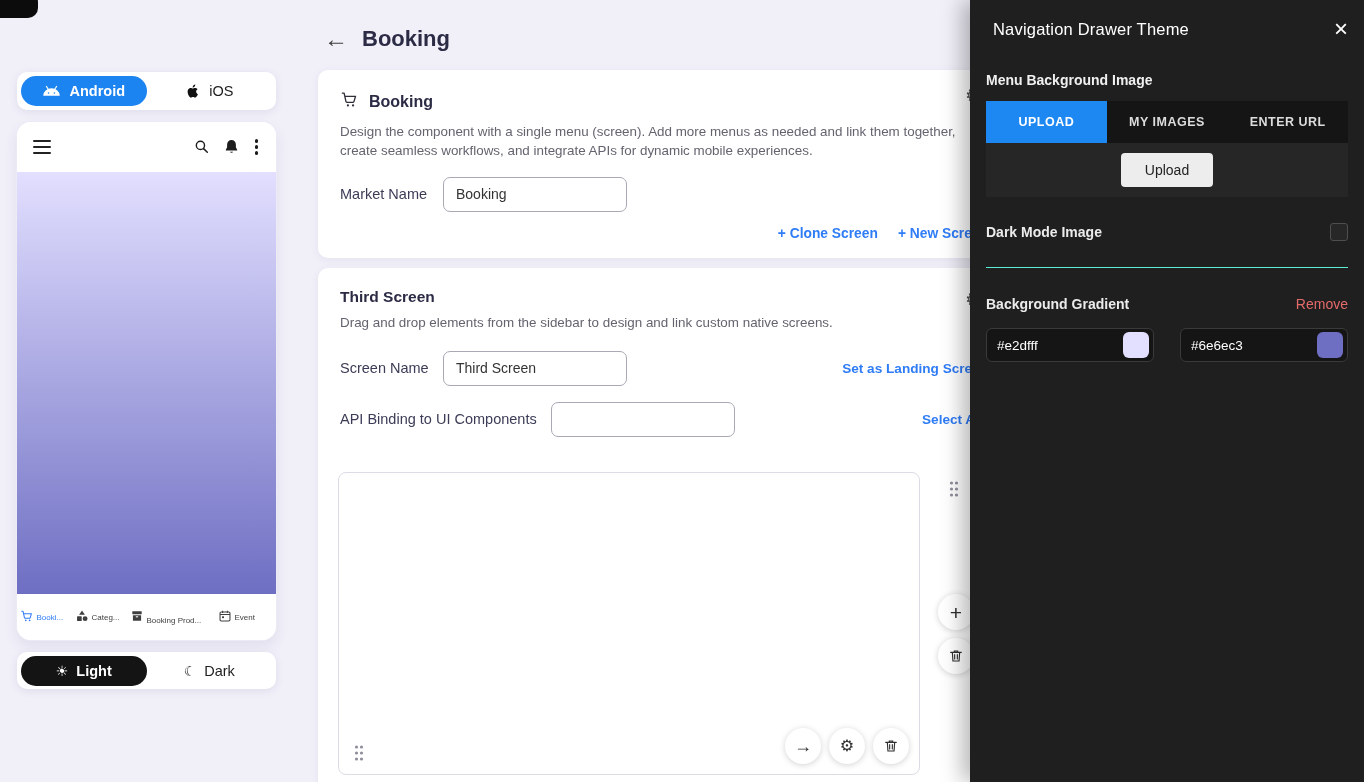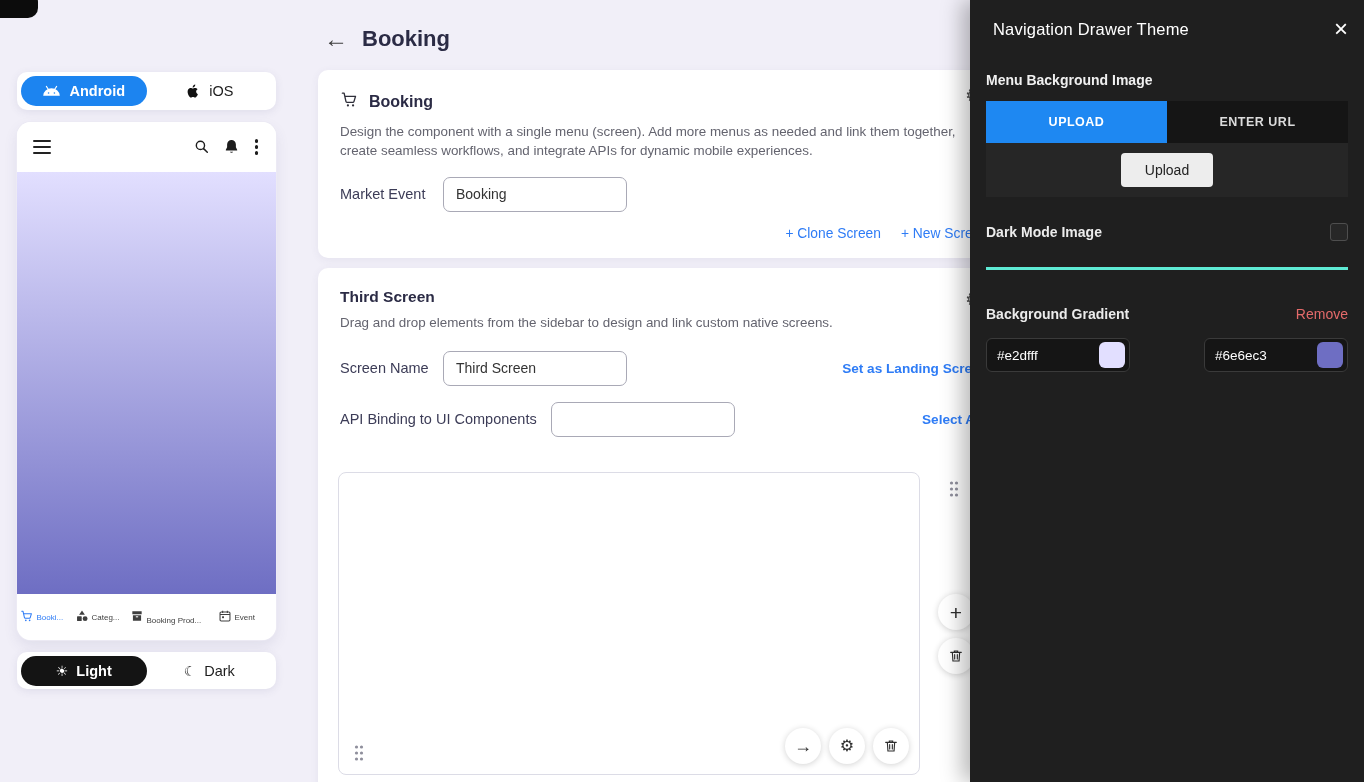--- a/index.html
+++ b/index.html
@@ -47,21 +47,21 @@
   .card-2 .card-head h2 { font-size:15.5px; }
   .gear-btn { position:absolute; top:16px; right:28px; border:none; background:none; font-size:19px; color:#555; line-height:1; }
   .card-desc { margin-top:10px; font-size:13.4px; line-height:1.4; color:#64646f; }
   .field-row { margin-top:16px; display:flex; align-items:center; position:relative; }
   .field-row label { font-size:14.5px; color:#3c3c57; }
   .lbl-w1 { width:103px; }
   .lbl-w2 { width:211px; }
   .text-input { width:184px; height:35px; border:1px solid #a9a9b6; border-radius:7px; padding:0 12px; font-size:14px; color:#333; background:#fff; font-family:inherit; outline:none; }
   .row-link { position:absolute; right:0; top:50%; transform:translateY(-50%); color:#2e7cf6; font-weight:bold; font-size:13.6px; white-space:nowrap; }
   .links-row { margin-top:14px; display:flex; justify-content:flex-end; gap:20px; }
-  .links-row a { color:#2e7cf6; font-weight:normal; font-size:13.8px; white-space:nowrap; }
+  .links-row a { color:#2e7cf6; font-weight:bold; font-size:13.8px; white-space:nowrap; }
 
   .canvas { position:absolute; left:20px; top:204px; width:582px; height:303px; border:1px solid #dcdce6; border-radius:8px; background:#fff; cursor:pointer; }
   .handle { color:#8f8f9c; display:flex; cursor:grab; background:none; border:none; }
   .handle-tr { position:absolute; left:630px; top:212px; }
   .canvas-handle { position:absolute; left:14px; bottom:12px; }
   .circle-btn { width:36px; height:36px; border-radius:50%; border:none; background:#fff; box-shadow:0 1px 6px rgba(0,0,0,.18); display:flex; align-items:center; justify-content:center; color:#2f2f2f; font-size:18px; line-height:1; }
   .plus-btn { position:absolute; left:620px; top:326px; font-size:21px; }
   .del-side-btn { position:absolute; left:620px; top:370px; }
   .canvas-actions { position:absolute; right:10px; bottom:10px; display:flex; gap:8px; }
   .gear-circle { font-size:16px; }
@@ -73,25 +73,25 @@
   .close-btn { border:none; background:none; color:#fff; font-size:24px; line-height:1; }
   .drawer-label { margin-top:14px; font-size:14px; font-weight:700; color:#f0f0f0; }
   .tabs { margin-top:13px; display:flex; height:42px; }
   .tab { flex:1; border:none; background:#151515; color:#dcdcdc; font-size:12.5px; font-weight:bold; letter-spacing:.5px; }
   .tab.active { background:#1e88f2; color:#fff; }
   .upload-area { height:54px; background:#262626; display:flex; align-items:center; justify-content:center; }
   .upload-btn { background:#ededed; color:#222; border:none; border-radius:4px; padding:9px 24px; font-size:14px; }
   .panel-row { display:flex; align-items:center; justify-content:space-between; }
   .dark-mode-row { margin-top:26px; font-size:14px; font-weight:600; }
   .checkbox { width:18px; height:18px; border:1.6px solid #4e4e4e; border-radius:3px; background:#272727; cursor:pointer; }
-  .gradient-section { margin-top:26px; border-top:3px solid #5eead4; padding-top:36px; }
+  .gradient-section { margin-top:26px; border-top:1px solid #5eead4; padding-top:28px; }
   .gradient-title { font-size:14px; font-weight:600; }
   .remove-link { color:#e46a6a; font-size:14px; }
   .color-row { margin-top:16px; display:flex; justify-content:space-between; }
-  .color-field { width:144px; height:34px; background:#151515; border:1px solid #3a3a3a; border-radius:6px; display:flex; align-items:center; padding:0 4px 0 10px; gap:8px; }
+  .color-field { width:168px; height:34px; background:#151515; border:1px solid #3a3a3a; border-radius:6px; display:flex; align-items:center; padding:0 4px 0 10px; gap:8px; }
   .color-field input { flex:1; min-width:0; background:transparent; border:none; outline:none; color:#fff; font-size:13.5px; font-family:inherit; }
   .swatch { width:26px; height:26px; border-radius:6px; flex:none; background:#888; }
 </style>
 </head>
 <body>
 
 <div class="corner-chip"></div>
 
 <aside class="left-col">
 
@@ -215,21 +215,21 @@
           <path d="M3 4h2.2l2.3 10.3a1.8 1.8 0 0 0 1.8 1.4h6.6a1.8 1.8 0 0 0 1.8-1.4L19.6 8H6.1"></path>
           <circle cx="10" cy="19.5" r="1.4" fill="currentColor" stroke="none"></circle>
           <circle cx="16.5" cy="19.5" r="1.4" fill="currentColor" stroke="none"></circle>
         </svg>
     </span>
     <h2>Booking</h2>
   </div>
   <button class="gear-btn">⚙</button>
   <p class="card-desc">Design the component with a single menu (screen). Add more menus as needed and link them together, create seamless workflows, and integrate APIs for dynamic mobile experiences.</p>
   <div class="field-row">
-    <label class="lbl-w1">Market Event</label>
+    <label class="lbl-w1">Market Name</label>
     <input class="text-input" value="Booking" style="">
   </div>
   <div class="links-row">
     <a>+ Clone Screen</a>
     <a>+ New Screen</a>
   </div>
 </section>
 
 <section class="card card-2">
   <div class="card-head">
@@ -293,20 +293,21 @@
 <aside class="drawer">
   <div class="drawer-head">
     <h2>Navigation Drawer Theme</h2>
     <button class="close-btn">×</button>
   </div>
 
   <div class="drawer-label">Menu Background Image</div>
 
   <div class="tabs">
     <button class="tab active">UPLOAD</button>
+    <button class="tab">MY IMAGES</button>
     <button class="tab">ENTER URL</button>
   </div>
 
   <div class="upload-area">
     <button class="upload-btn">Upload</button>
   </div>
 
   <div class="panel-row dark-mode-row">
     <span>Dark Mode Image</span>
     <span class="checkbox"></span>

